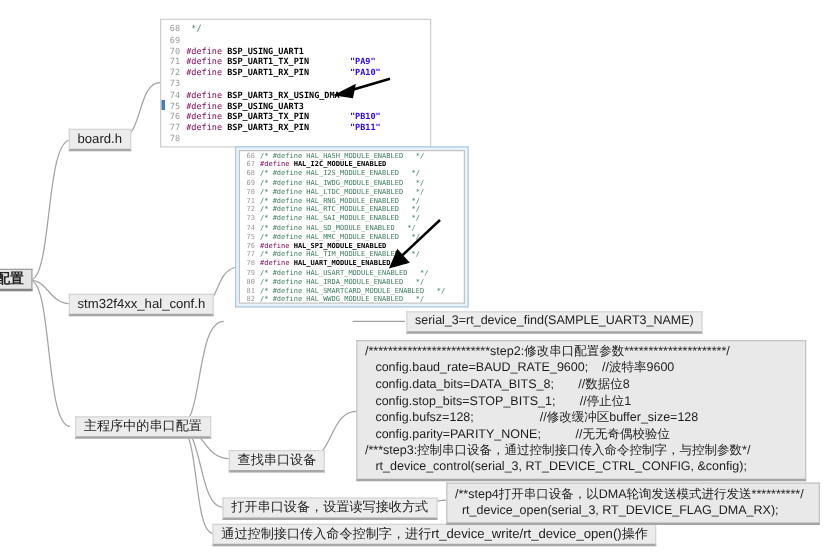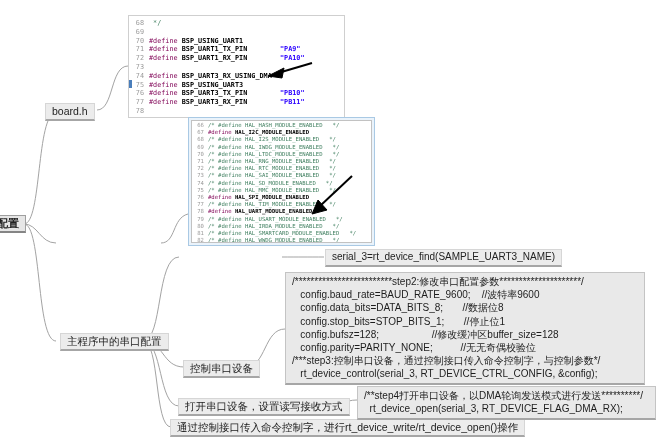--- a/index.html
+++ b/index.html
@@ -102,29 +102,30 @@
           <div class="cl"><span class="ln">79</span><span class="cm">/* #define HAL_USART_MODULE_ENABLED   */</span></div>
           <div class="cl"><span class="ln">80</span><span class="cm">/* #define HAL_IRDA_MODULE_ENABLED   */</span></div>
           <div class="cl"><span class="ln">81</span><span class="cm">/* #define HAL_SMARTCARD_MODULE_ENABLED   */</span></div>
           <div class="cl"><span class="ln">82</span><span class="cm">/* #define HAL_WWDG_MODULE_ENABLED   */</span></div>
         </div>
     </div>
   </div>
 
   <div class="topic root" style="left:-10px;top:215px;">配置</div>
 
-  <div class="topic" style="left:45px;top:103px;text-align:right;">board.h</div>
+  <div class="topic" style="left:55px;top:103px;text-align:right;">board.h</div>
 
+  <div class="topic" style="left:55px;top:235px;">stm32f4xx_hal_conf.h</div>
 
   <div class="topic" style="left:60px;top:333px;">主程序中的串口配置</div>
 
 
   <div class="topic codey" style="left:325px;top:249px;">serial_3=rt_device_find(SAMPLE_UART3_NAME)</div>
 
-  <div class="topic" style="left:183px;top:360px;">控制串口设备</div>
+  <div class="topic" style="left:183px;top:360px;">查找串口设备</div>
 
   <div class="topic" style="left:178px;top:398px;">打开串口设备，设置读写接收方式</div>
 
   <div class="topic" style="left:170px;top:419px;">通过控制接口传入命令控制字，进行rt_device_write/rt_device_open()操作</div>
 
   <div class="note" style="left:285px;top:272px;width:346px;height:106px;"><div class="cl">/*************************step2:修改串口配置参数*********************/</div><div class="cl">   config.baud_rate=BAUD_RATE_9600;    //波特率9600</div><div class="cl">   config.data_bits=DATA_BITS_8;       //数据位8</div><div class="cl">   config.stop_bits=STOP_BITS_1;       //停止位1</div><div class="cl">   config.bufsz=128;                   //修改缓冲区buffer_size=128</div><div class="cl">   config.parity=PARITY_NONE;          //无无奇偶校验位</div><div class="cl">/***step3:控制串口设备，通过控制接口传入命令控制字，与控制参数*/</div><div class="cl">   rt_device_control(serial_3, RT_DEVICE_CTRL_CONFIG, &amp;config);</div></div>
 
   <div class="note" style="left:357px;top:386px;width:285px;height:27px;"><div class="cl">/**step4打开串口设备，以DMA轮询发送模式进行发送**********/</div><div class="cl">  rt_device_open(serial_3, RT_DEVICE_FLAG_DMA_RX);</div></div>
 
   <svg class="layer" id="arrows">

